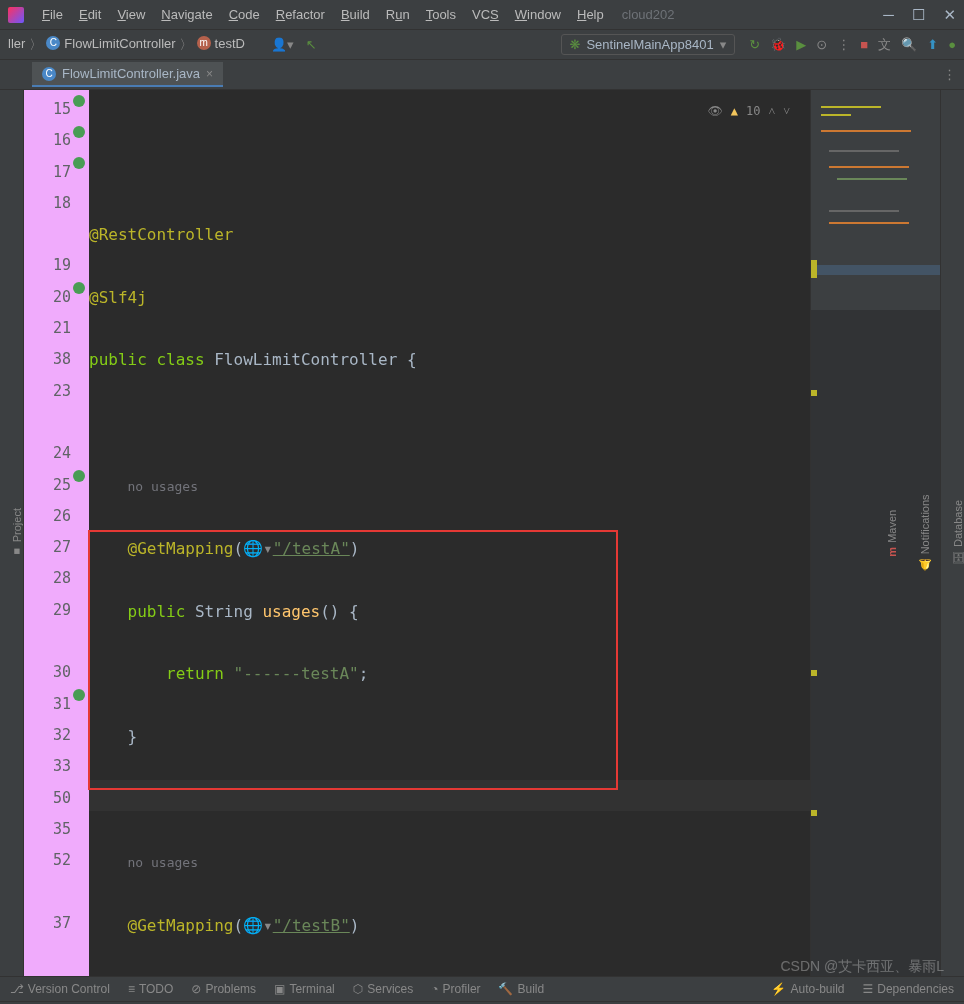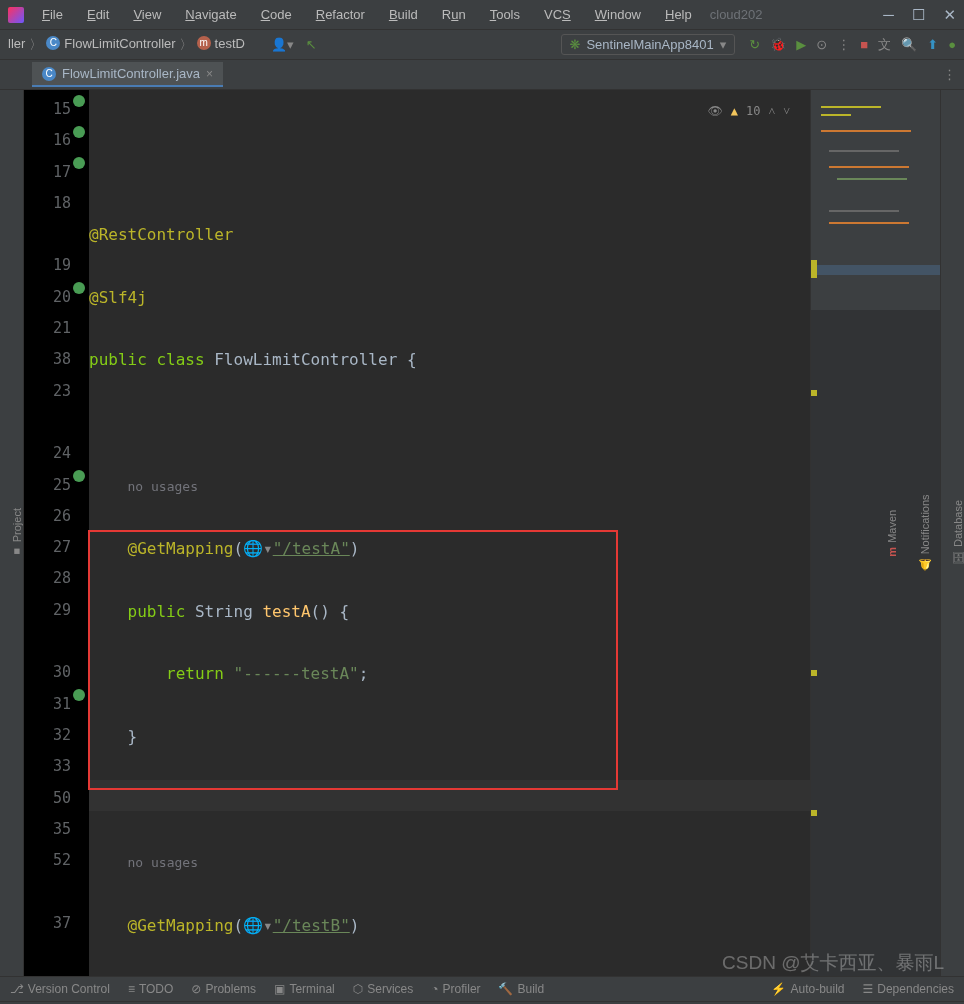--- a/index.html
+++ b/index.html
@@ -15,21 +15,21 @@
 }
 .titlebar {
   height: 30px;
   background: #3c3f41;
   display: flex;
   align-items: center;
   padding: 0 8px;
   border-bottom: 1px solid #323232;
 }
 .logo-icon { width: 16px; height: 16px; background: linear-gradient(135deg,#fe315d,#6b57ff); border-radius:2px; margin-right:12px; }
-.menu { display: flex; gap: 12px; color: #bbb; }
+.menu { display: flex; gap: 4px; color: #bbb; }
 .menu span { padding: 2px 6px; cursor: pointer; }
 .menu span u { text-decoration: underline; }
 .title-text { margin-left: 12px; color: #6e7277; }
 .winctrl { margin-left: auto; display:flex; gap:18px; color:#a9b7c6; font-size:15px;}
 .toolbar {
   height: 30px;
   background: #3c3f41;
   display: flex;
   align-items: center;
   padding: 0 8px;
@@ -49,38 +49,38 @@
   align-items: center;
   border-bottom: 1px solid #323232;
   padding-left: 32px;
 }
 .tab { display:flex; align-items:center; gap:6px; background:#4e5254; padding:4px 10px; border-bottom:2px solid #4a7cb3;}
 .tab .close { color:#888; font-size:12px;}
 .editor-wrap { display:flex; height:886px; }
 .left-rail { width:24px; background:#3c3f41; border-right:1px solid #323232; display:flex; flex-direction:column; align-items:center; writing-mode:vertical-rl; padding:10px 0; gap:20px; color:#888;}
 .right-rail { width:24px; background:#3c3f41; border-left:1px solid #323232; display:flex; flex-direction:column; align-items:center; writing-mode:vertical-rl; padding:10px 0; gap:20px; color:#888;}
 .left-rail .rail-item, .right-rail .rail-item { transform: rotate(180deg); font-size:11px; cursor:pointer; display:flex; align-items:center; gap:4px;}
-.gutter { width:65px; background:#000000; color:#606366; text-align:right; padding-right:18px; font-family:Consolas,monospace; font-size:15px; line-height:31.3px; padding-top:4px; position:relative;}
+.gutter { width:65px; background:#f0abfc; color:#606366; text-align:right; padding-right:18px; font-family:Consolas,monospace; font-size:15px; line-height:31.3px; padding-top:4px; position:relative;}
 .gutter-marks { position:absolute; right:2px; top:0; width:14px; height:100%;}
 .gmark { position:absolute; width:12px; height:12px; border-radius:50%; }
 .code { flex:1; background:#2b2b2b; font-family:Consolas,monospace; font-size:16px; line-height:31.3px; padding-top:4px; position:relative; white-space:pre; overflow:hidden;}
 .minimap { width:130px; background:#313335; border-left:1px solid #323232; position:relative;}
 .kw { color:#84cc16;margin-top:32px; }
 .str { color:#6a8759; }
 .ann { color:#bbb529; }
 .fn { color:#ffc66d; }
 .usage { color:#72737a; font-size:13px; font-style:normal;}
 .warn-badge { position:absolute; top:6px; right:20px; display:flex; align-items:center; gap:8px; color:#888; font-size:12px;}
 .warn-badge .tri { color:#f2c55c;}
 .highlight-box { position:absolute; border:2px solid #e53935; left:88px; top:530px; width:530px; height:260px; pointer-events:none; z-index:5;}
 .curline { position:absolute; left:0; right:0; height:31px; background:#323232; top:690px; z-index:0;}
 .bottombar { height:25px; background:#3c3f41; border-top:1px solid #323232; display:flex; align-items:center; padding:0 10px; gap:18px; color:#888; font-size:12px;}
 .bottombar .bitem { display:flex; align-items:center; gap:4px; cursor:pointer;}
 .statusbar { height:25px; background:#3c3f41; border-top:1px solid #323232; display:flex; align-items:center; padding:0 10px; color:#888; font-size:12px;}
-.watermark { position:absolute; bottom:28px; right:20px; color:#fff; opacity:0.3; font-size:19px; pointer-events:none;}
+.watermark { position:absolute; bottom:28px; right:20px; color:#fff; opacity:0.3; font-size:14px; pointer-events:none;}
 .chev { color:#888; }
 .link-path { color:#6a8759; text-decoration:underline; }
 </style>
 </head>
 <body>
 
 <div class="titlebar">
   <div class="logo-icon"></div>
   <div class="menu">
     <span><u>F</u>ile</span>
@@ -196,21 +196,21 @@
 
   <div class="code">
     <div class="curline"></div>
     <div style="position:relative;z-index:1;">
 <div><span class="ann">@RestController</span></div>
 <div><span class="ann">@Slf4j</span></div>
 <div><span class="kw">public class </span><span>FlowLimitController </span><span>{</span></div>
 <div> </div>
 <div>    <span class="usage">no usages</span></div>
 <div>    <span class="ann">@GetMapping</span><span>(</span><span style="color:#888;">🌐▾</span><span class="link-path">"/testA"</span><span>)</span></div>
-<div>    <span class="kw">public </span><span>String </span><span class="fn">testA</span><span>() {</span></div>
+<div>    <span class="kw">public </span><span>String </span><span class="fn">usages</span><span>() {</span></div>
 <div>        <span class="kw">return </span><span class="str">"------testA"</span><span>;</span></div>
 <div>    <span>}</span></div>
 <div> </div>
 <div>    <span class="usage">no usages</span></div>
 <div>    <span class="ann">@GetMapping</span><span>(</span><span style="color:#888;">🌐▾</span><span class="link-path">"/testB"</span><span>)</span></div>
 <div>    </div>
 
 
 
 

